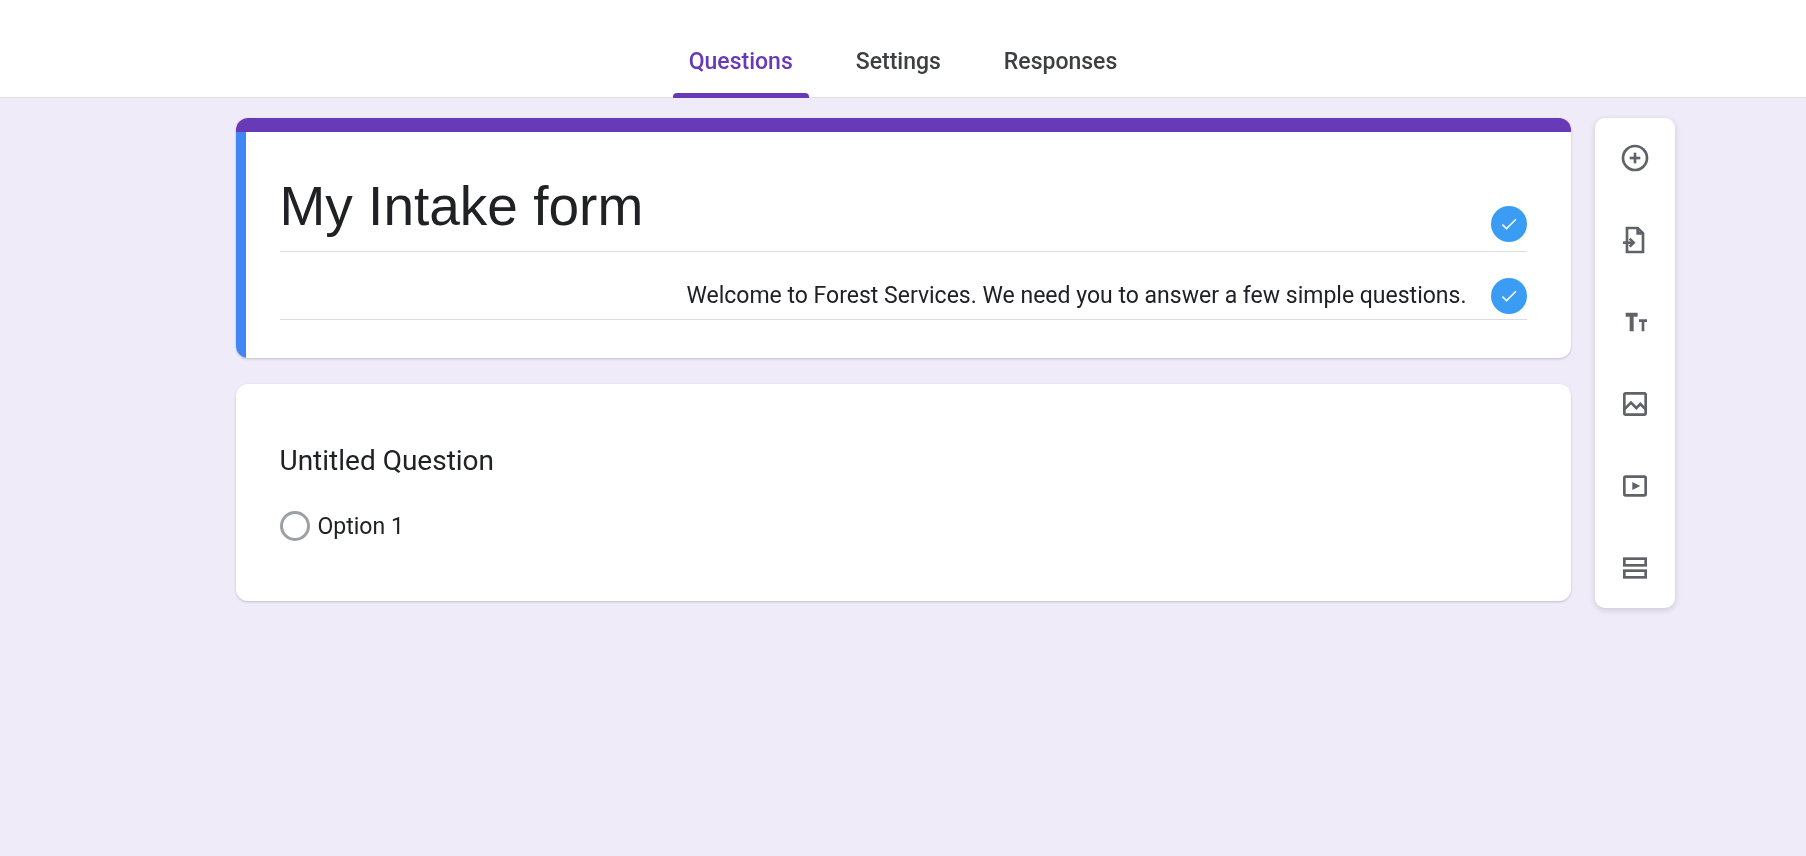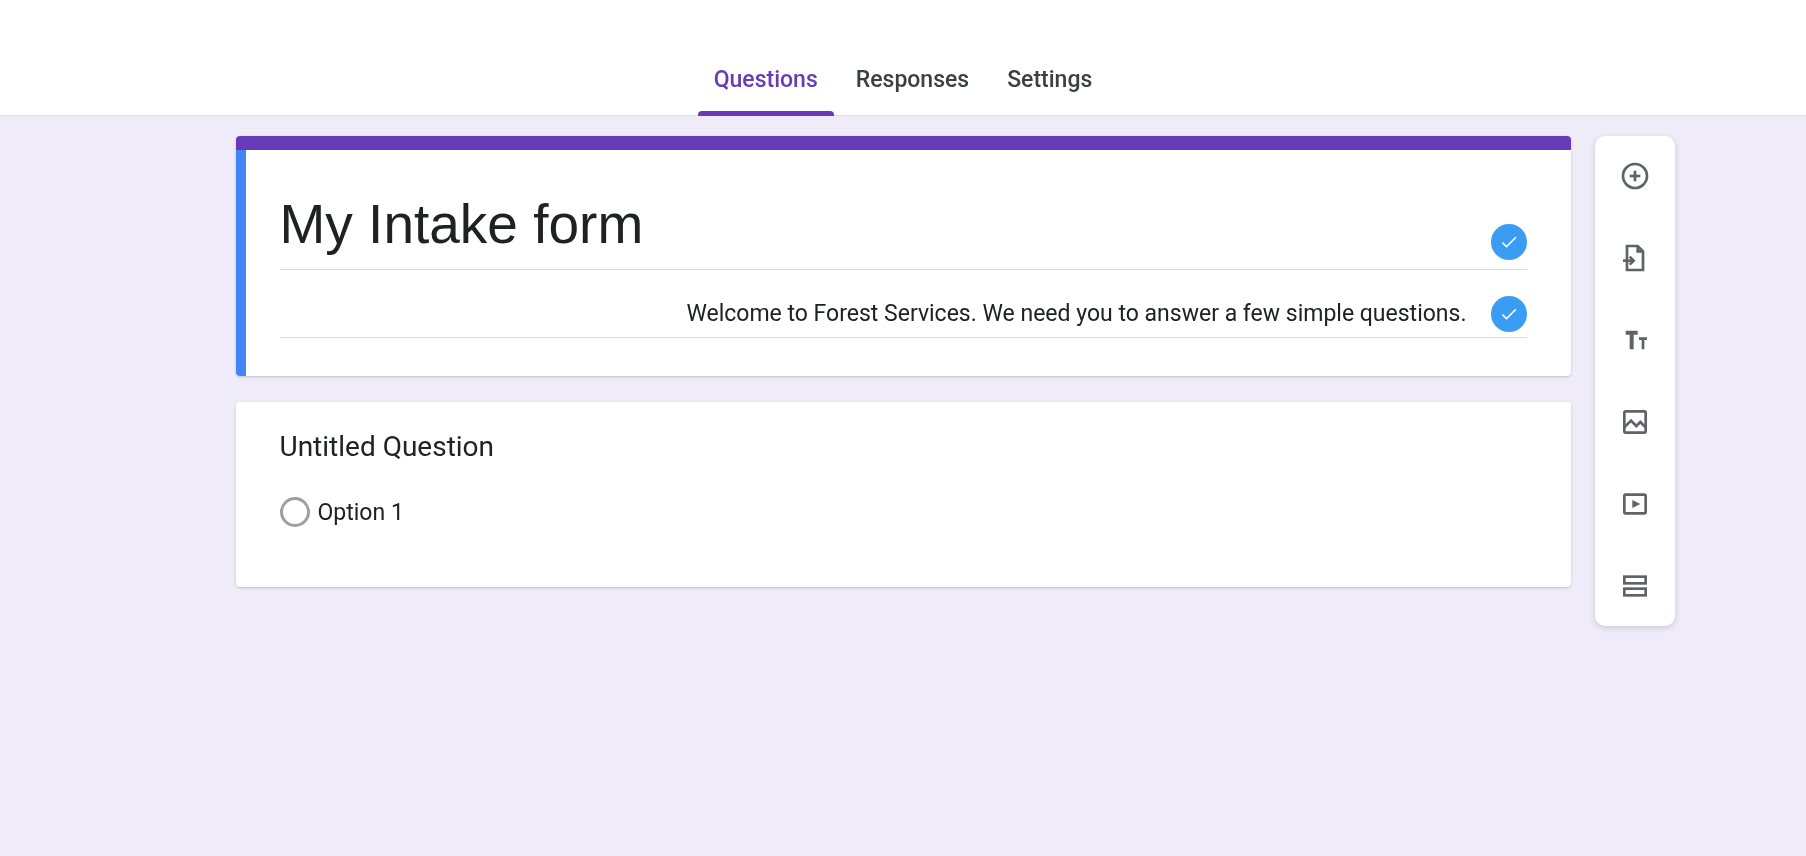--- a/index.html
+++ b/index.html
@@ -8,22 +8,22 @@
       font-family: 'Google Sans', Roboto, Arial, sans-serif;
       background: #fff;
       color: #202124;
     }
 
     
     .tabs-bar {
       display: flex;
       justify-content: center;
       align-items: flex-end;
-      gap: 26px;
-      height: 116px;
+      gap: 51px;
+      height: 98px;
       border-bottom: 1px solid #e0e0e0;
       background: #fff;
     }
     .tab {
       padding: 18px 6px 22px 6px;
       font-size: 23px;
       color: #3c4043;
       cursor: pointer;
       position: relative;
       font-weight: 500;
@@ -49,21 +49,21 @@
     }
 
     .form-wrap {
       width: 1335px;
       margin: 0 auto;
     }
 
     
     .card {
       background: #fff;
-      border-radius: 4px;
+      border-radius: 12px;
       box-shadow: 0 1px 3px rgba(0,0,0,.12), 0 1px 2px rgba(0,0,0,.08);
       margin-bottom: 24px;
       position: relative;
       overflow: hidden;
     }
     .header-card {
       padding: 55px 44px 38px 44px;
     }
     .header-topbar {
       position: absolute;
@@ -116,21 +116,21 @@
       display: flex;
       align-items: center;
       justify-content: center;
     }
     .form-title-row .check-badge { bottom: 10px; }
     .form-desc-row .check-badge  { bottom: 6px; }
     .check-badge svg { width: 20px; height: 20px; fill: #fff; }
 
     
     .question-card {
-      padding: 28px 44px 60px 44px;
+      padding: 60px 44px 60px 44px;
       margin-top: 26px;
     }
     .question-title {
       font-size: 28px;
       font-weight: 400;
       color: #202124;
       margin-bottom: 34px;
     }
     .option-row {
       display: flex;
@@ -172,22 +172,22 @@
       border-radius: 50%;
     }
     .tool-btn svg { width: 32px; height: 32px; stroke: #5f6368; fill: none; stroke-width: 2; }
     .tool-btn.fill svg { fill: #5f6368; stroke: none; }
   </style>
 </head>
 <body>
 
 <div class="tabs-bar">
   <div class="tab active">Questions</div>
+  <div class="tab">Settings</div>
   <div class="tab">Responses</div>
-  <div class="tab">Settings</div>
 </div>
 
 <div class="canvas">
   <div class="form-wrap">
 
     <div class="card header-card">
       <div class="header-topbar"></div>
       <div class="header-leftbar"></div>
 
       <div class="form-title-row">

